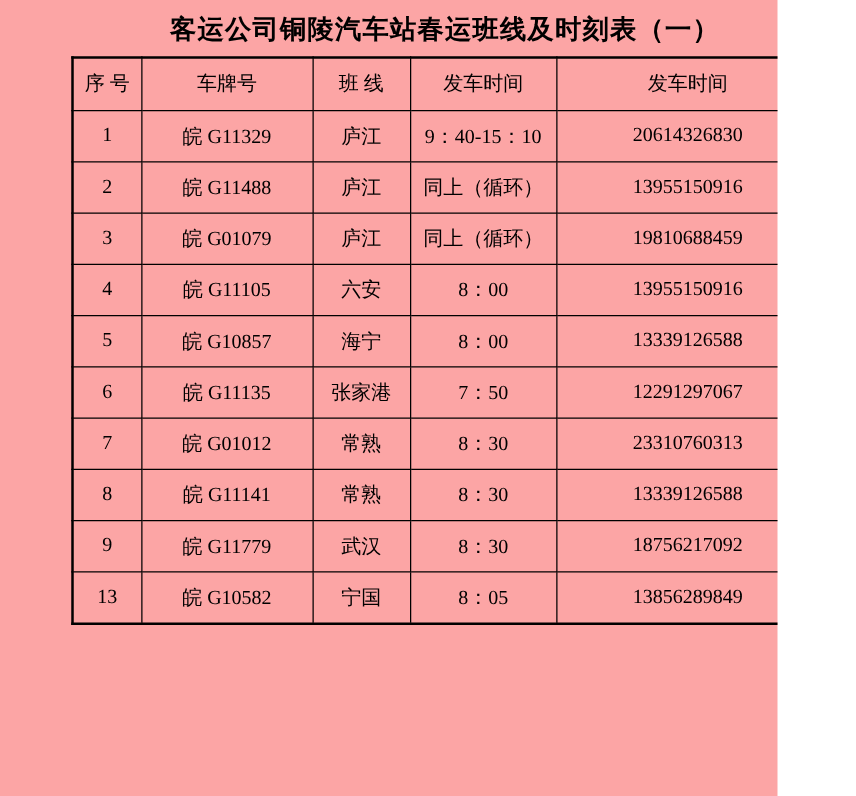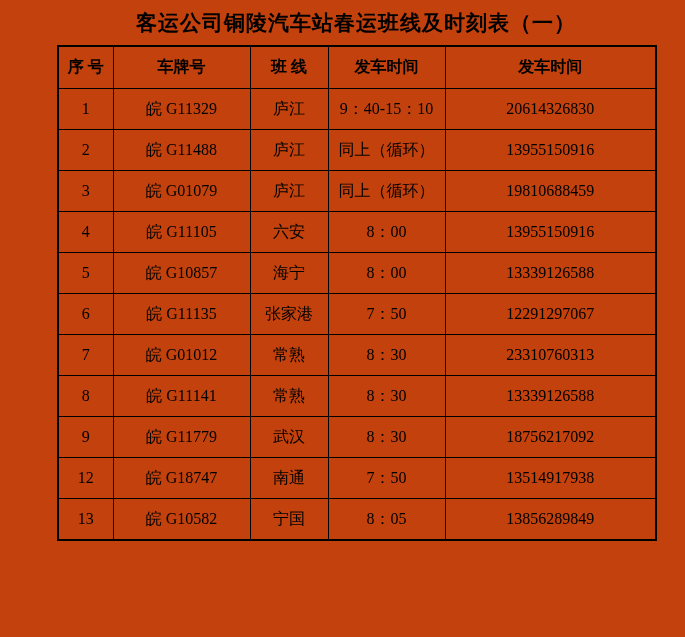--- a/index.html
+++ b/index.html
@@ -2,23 +2,23 @@
 <html><head>
 <meta charset="utf-8">
 <style>
   html, body {
     margin: 0;
     padding: 0;
     background: #ffffff;
   }
   .page {
     position: relative;
-    width: 685px;
+    width: 622px;
     height: 637px;
-    background: #c2410c;
+    background: #fca5a5;
     color: #000000;
     font-family: "Liberation Serif", "DejaVu Serif", serif;
     overflow: hidden;
   }
   .doc-title {
     position: absolute;
     top: 9px;
     left: 57px;
     width: 598px;
     text-align: center;
@@ -42,21 +42,20 @@
     text-align: center;
     vertical-align: middle;
     font-size: 16px;
     font-weight: normal;
     padding: 0;
     overflow: hidden;
     white-space: nowrap;
   }
   table.schedule thead th {
     height: 41px;
-    font-weight: bold;
   }
   table.schedule tbody td {
     height: 40px;
   }
   col.c-index { width: 55px; }
   col.c-plate { width: 137px; }
   col.c-route { width: 78px; }
   col.c-time  { width: 117px; }
   col.c-phone { width: 211px; }
 </style>
@@ -142,27 +141,20 @@
           <td>13339126588</td>
         </tr>
         <tr>
           <td>9</td>
           <td>皖 G11779</td>
           <td>武汉</td>
           <td>8：30</td>
           <td>18756217092</td>
         </tr>
         <tr>
-          <td>12</td>
-          <td>皖 G18747</td>
-          <td>南通</td>
-          <td>7：50</td>
-          <td>13514917938</td>
-        </tr>
-        <tr>
           <td>13</td>
           <td>皖 G10582</td>
           <td>宁国</td>
           <td>8：05</td>
           <td>13856289849</td>
         </tr>
       </tbody>
   </table>
 
 </div>

